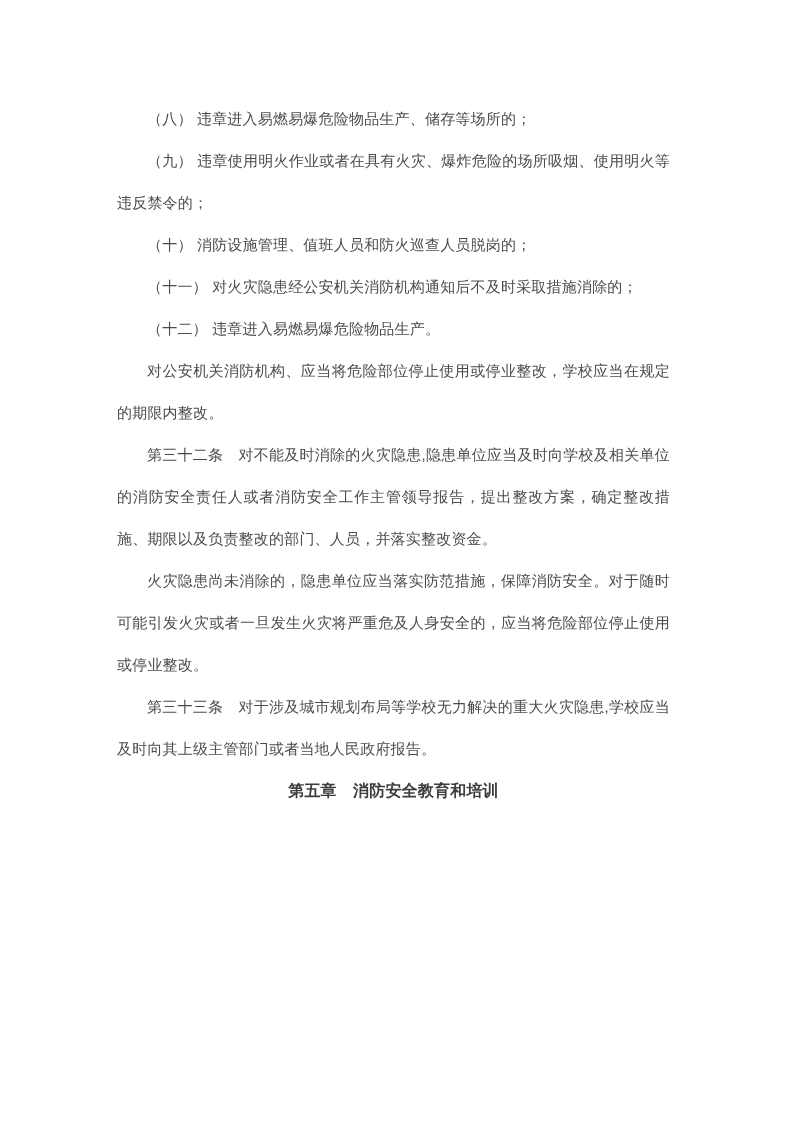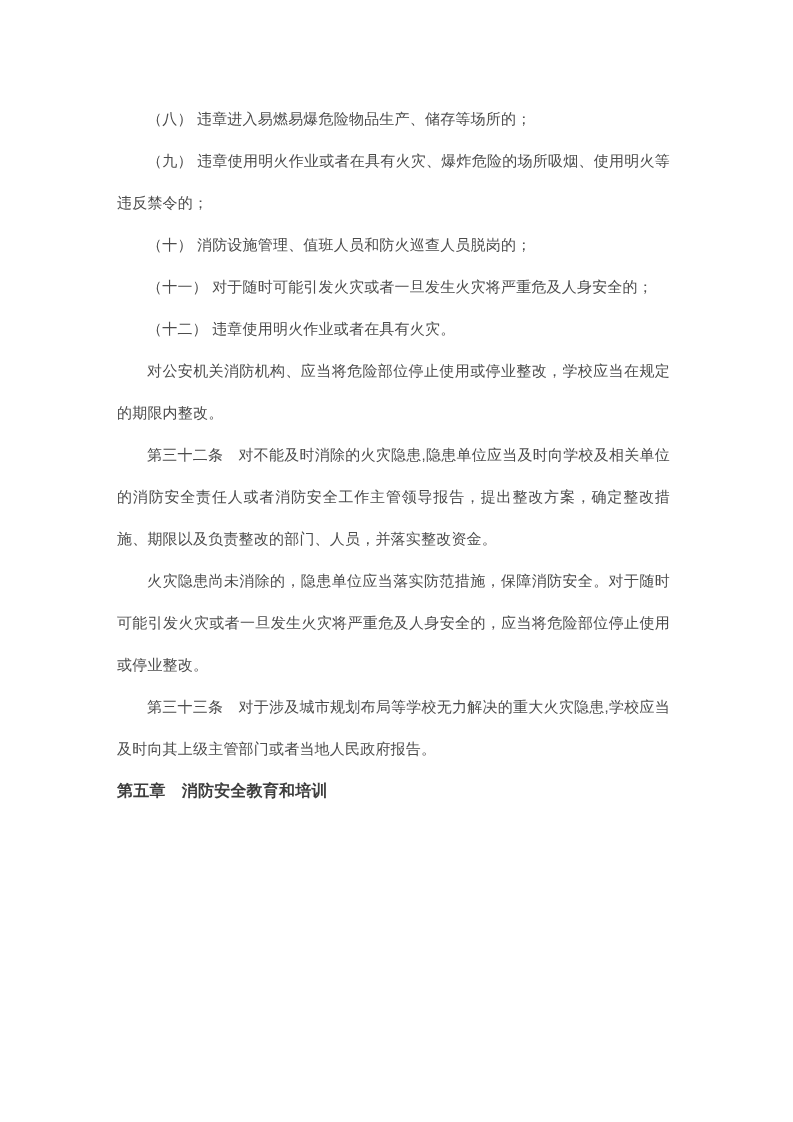--- a/index.html
+++ b/index.html
@@ -28,34 +28,35 @@
     font-size: 15px;
     line-height: 42px;
     color: var(--text-color, #4c4c4c);
     text-align: justify;
     text-indent: 2em;
     letter-spacing: 0.2px;
     word-break: break-all;
   }
   .para.chapter {
     text-indent: 0;
+    text-align: center;
     font-weight: bold;
     font-size: 16px;
     color: var(--heading-color, #3d3d3d);
   }
 </style>
 </head>
 <body style="--page-bg: #ffffff; --text-color: #4c4c4c; --heading-color: #3d3d3d;">
 
 <div class="page">
   <div class="doc-body" id="doc-body">
       <p class="para">（八） 违章进入易燃易爆危险物品生产、储存等场所的；</p>
       <p class="para">（九） 违章使用明火作业或者在具有火灾、爆炸危险的场所吸烟、使用明火等违反禁令的；</p>
       <p class="para">（十） 消防设施管理、值班人员和防火巡查人员脱岗的；</p>
-      <p class="para">（十一） 对于随时可能引发火灾或者一旦发生火灾将严重危及人身安全的；</p>
-      <p class="para">（十二） 违章使用明火作业或者在具有火灾。</p>
+      <p class="para">（十一） 对火灾隐患经公安机关消防机构通知后不及时采取措施消除的；</p>
+      <p class="para">（十二） 违章进入易燃易爆危险物品生产。</p>
       <p class="para">对公安机关消防机构、应当将危险部位停止使用或停业整改，学校应当在规定的期限内整改。</p>
       <p class="para">第三十二条　对不能及时消除的火灾隐患,隐患单位应当及时向学校及相关单位的消防安全责任人或者消防安全工作主管领导报告，提出整改方案，确定整改措施、期限以及负责整改的部门、人员，并落实整改资金。</p>
       <p class="para">火灾隐患尚未消除的，隐患单位应当落实防范措施，保障消防安全。对于随时可能引发火灾或者一旦发生火灾将严重危及人身安全的，应当将危险部位停止使用或停业整改。</p>
       <p class="para">第三十三条　对于涉及城市规划布局等学校无力解决的重大火灾隐患,学校应当及时向其上级主管部门或者当地人民政府报告。</p>
       <p class="para chapter">第五章　消防安全教育和培训</p>
     </div>
 </div>
 
 </body></html>

